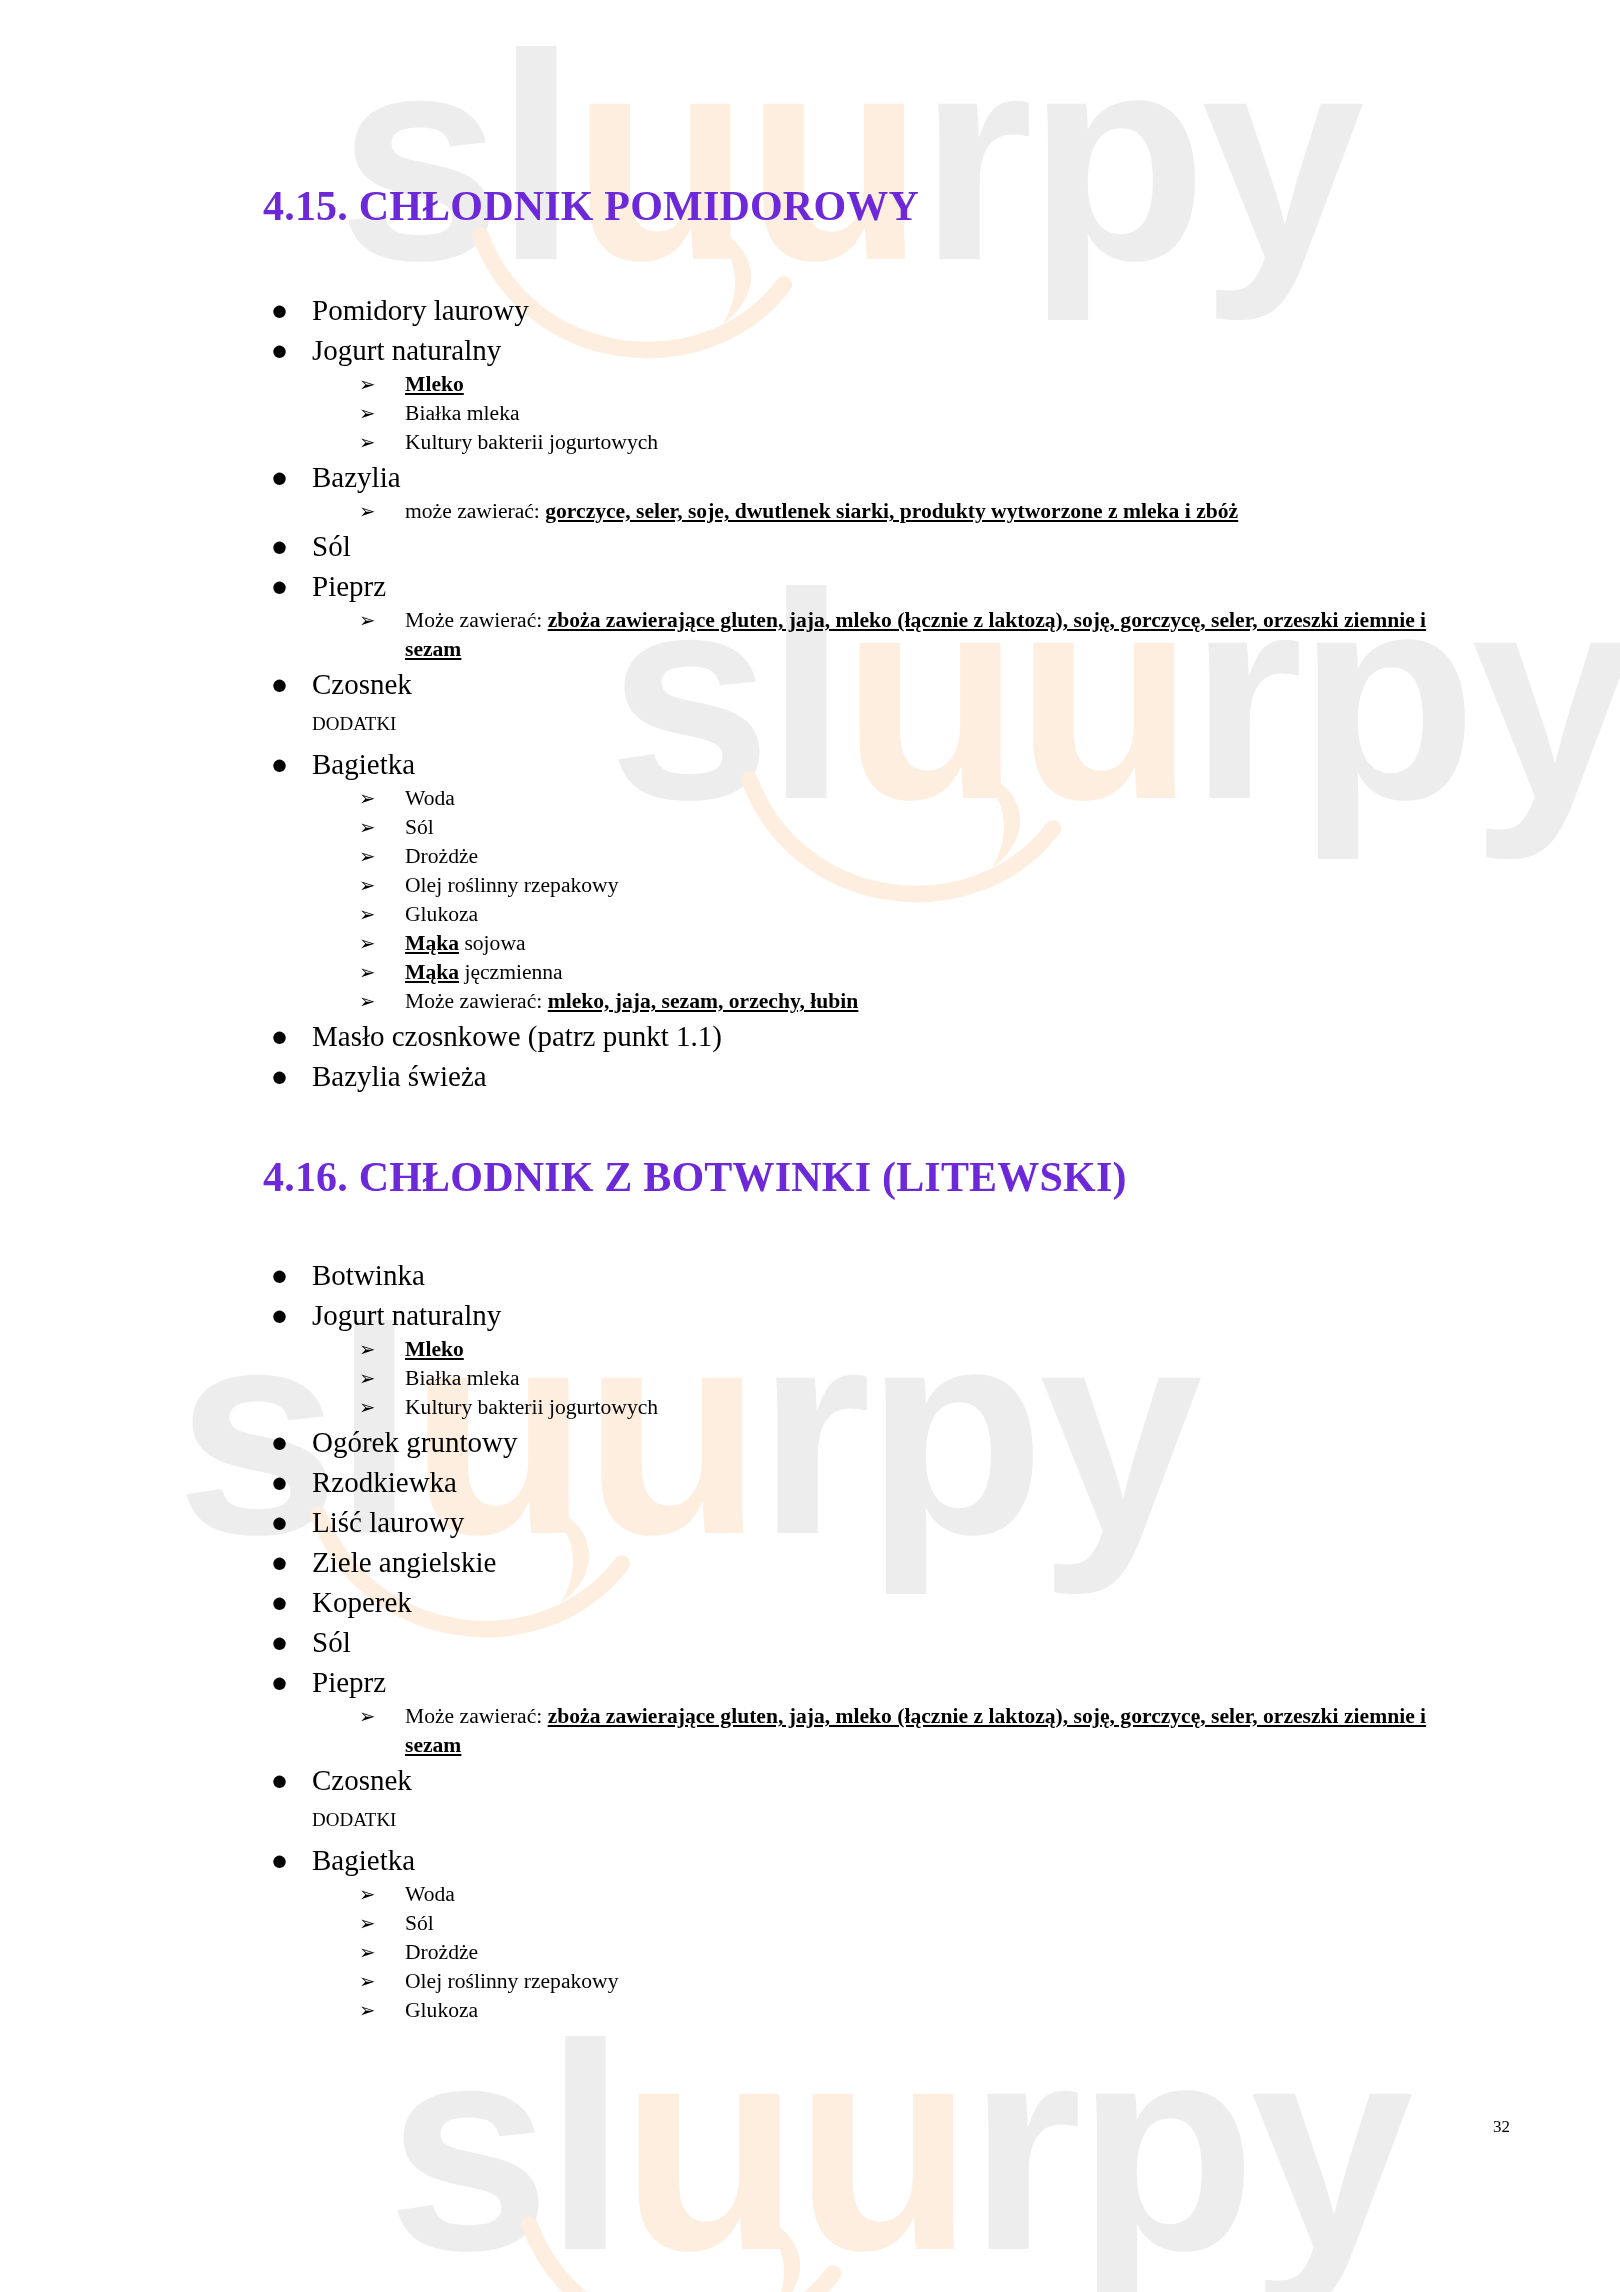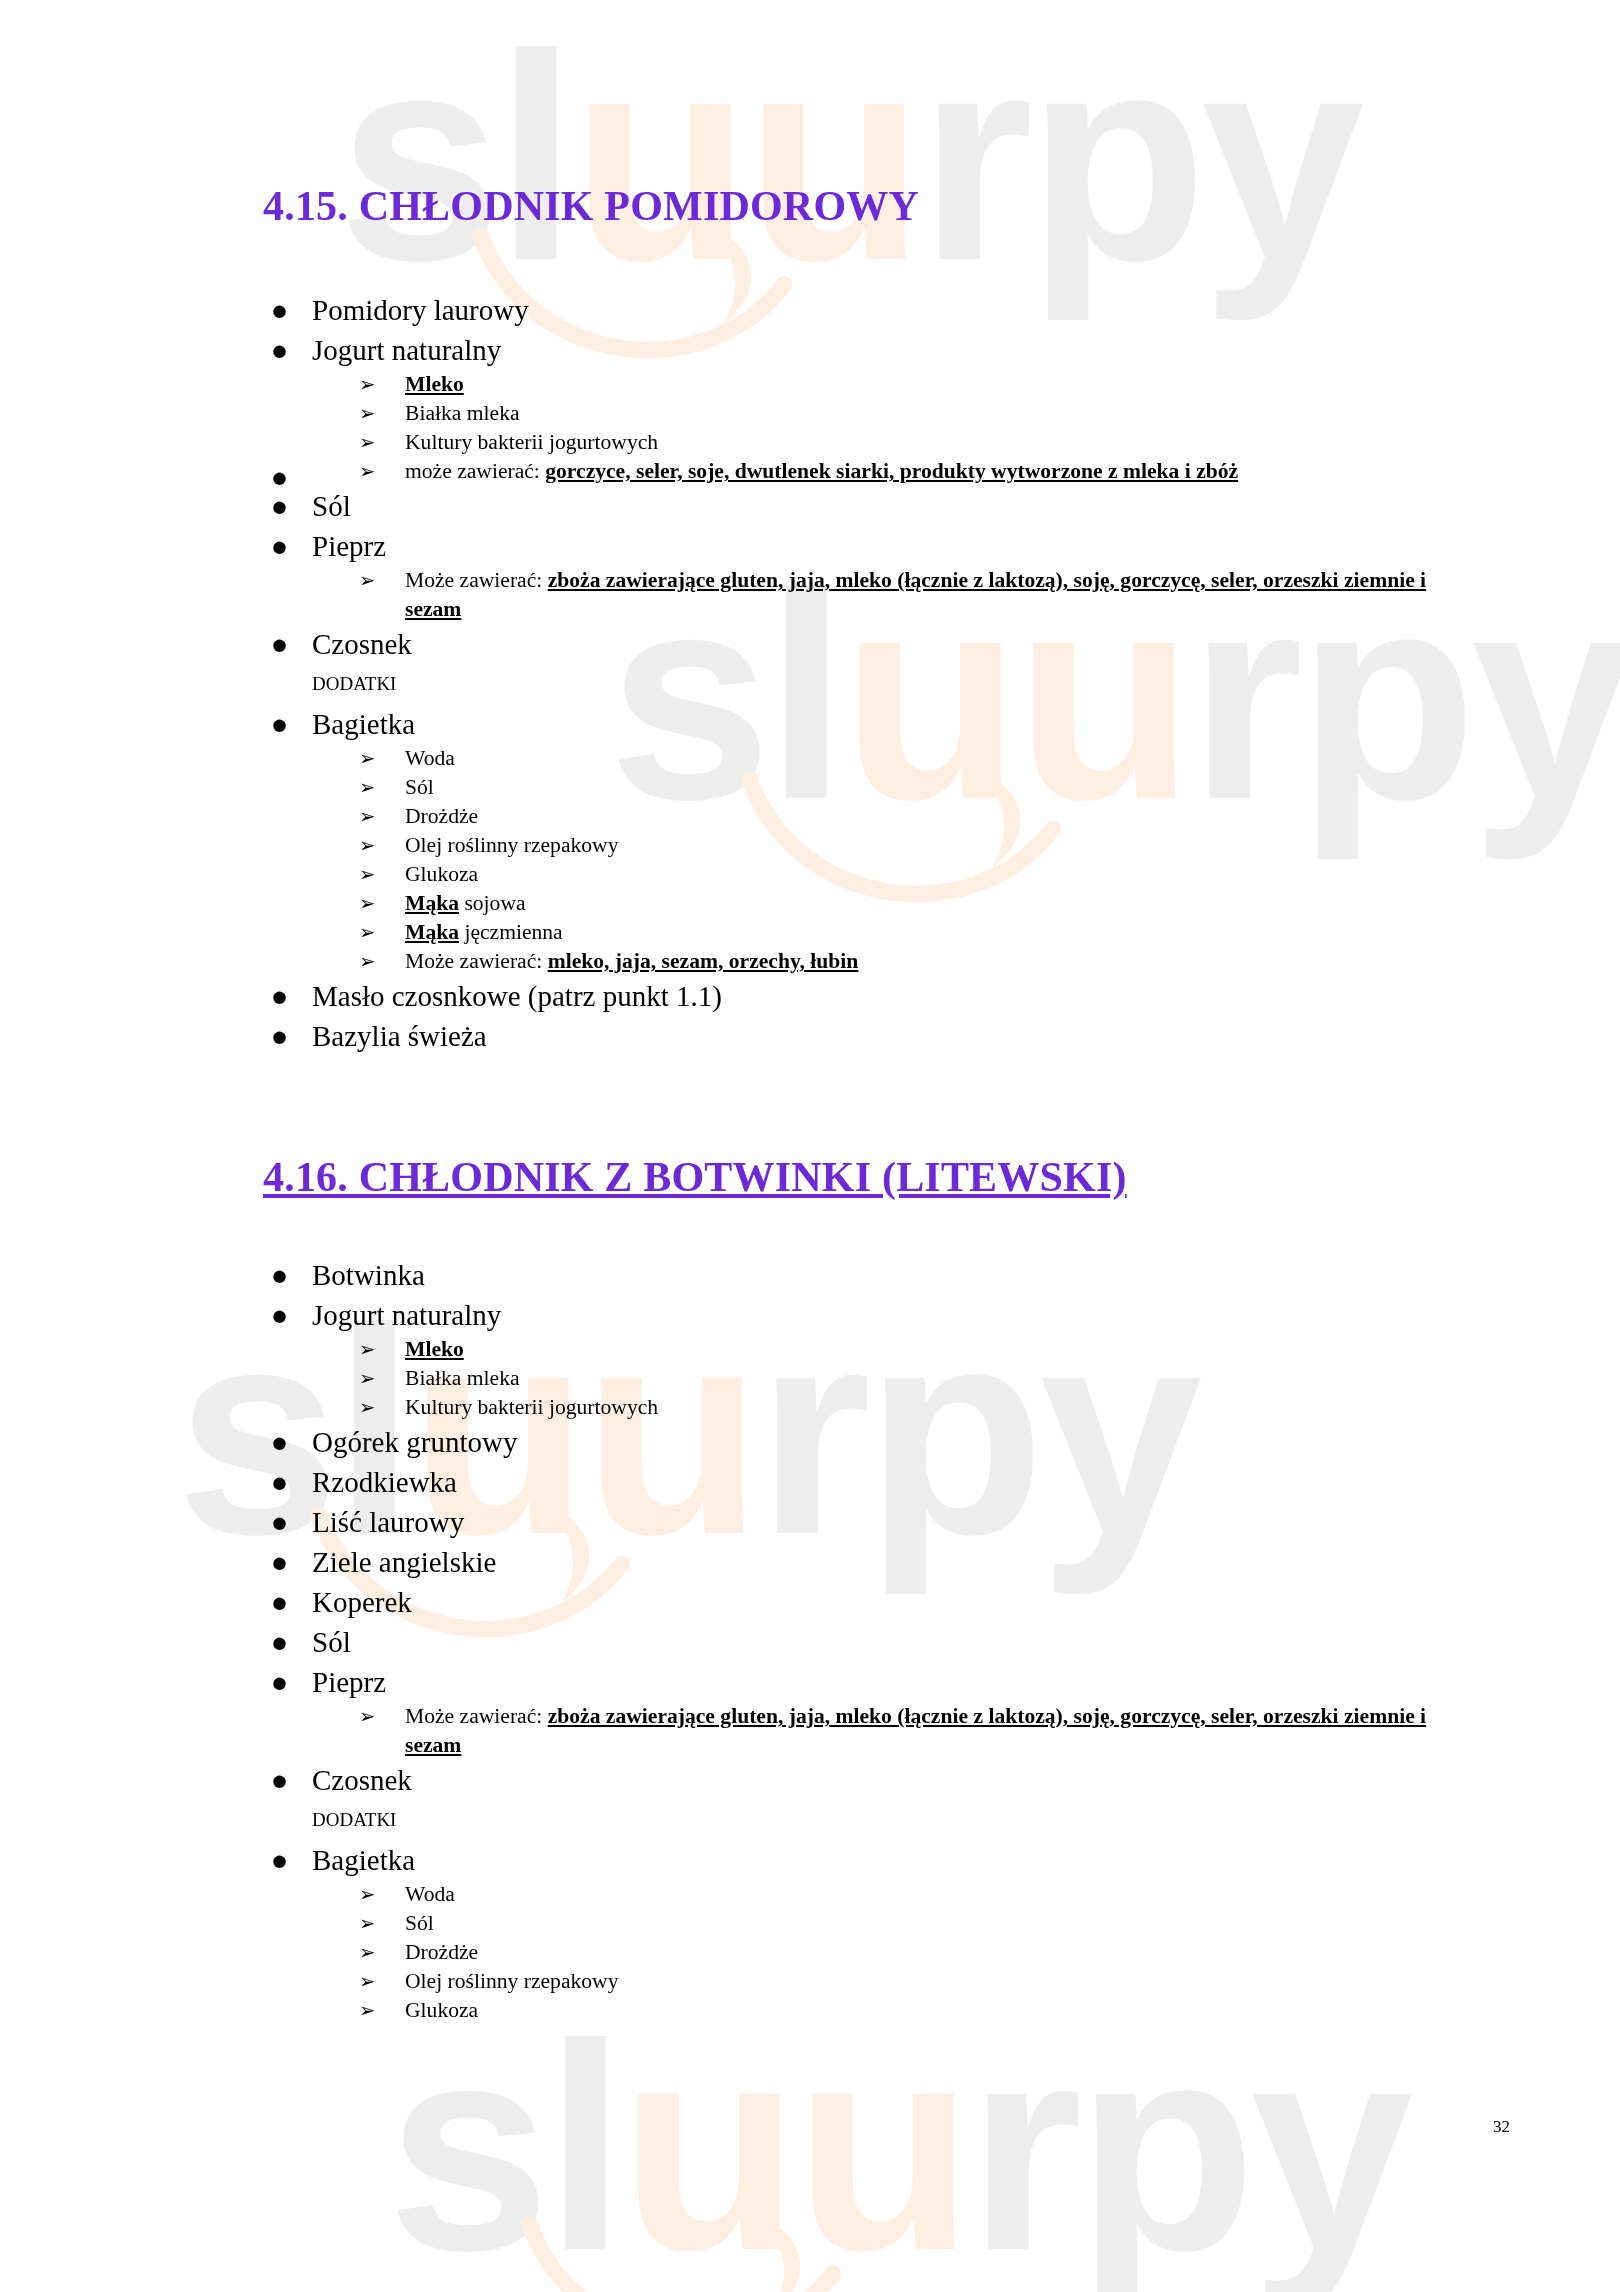--- a/index.html
+++ b/index.html
@@ -58,21 +58,21 @@
     position: absolute;
     margin: 0;
     font-family: "Liberation Serif", "DejaVu Serif", serif;
     font-weight: 700;
     font-size: 42px;
     letter-spacing: 0.2px;
     color: #6d28d9;
     white-space: nowrap;
   }
   #title-415 { left: 263px; top: 182px; }
-  #title-416 { left: 263px; top: 1153px; text-decoration: underline; }
+  #title-416 { left: 263px; top: 1153px; }
 
   ul.lvl1 {
     position: absolute;
     list-style: none;
     margin: 0;
     padding: 0;
     width: 1206px;
   }
   #list-415 { left: 263px; top: 290px; }
   #list-416 { left: 263px; top: 1255px; }
@@ -186,20 +186,21 @@
           <span class="b1">●</span>
           <span class="l1-text">Jogurt naturalny</span>
           <ul class="lvl2">
             <li class="l2"><span class="b2">➢</span><span class="txt bold">Mleko</span></li>
             <li class="l2"><span class="b2">➢</span><span class="txt">Białka mleka</span></li>
             <li class="l2"><span class="b2">➢</span><span class="txt">Kultury bakterii jogurtowych</span></li>
           </ul>
         </li>
         <li class="l1">
           <span class="b1">●</span>
+          <span class="l1-text">Bazylia</span>
           <ul class="lvl2">
             <li class="l2"><span class="b2">➢</span><span class="txt">może zawierać: </span><span class="txt bold">gorczyce, seler, soje, dwutlenek siarki, produkty wytworzone z mleka i zbóż</span></li>
           </ul>
         </li>
         <li class="l1">
           <span class="b1">●</span>
           <span class="l1-text">Sól</span>
         </li>
         <li class="l1">
           <span class="b1">●</span>

